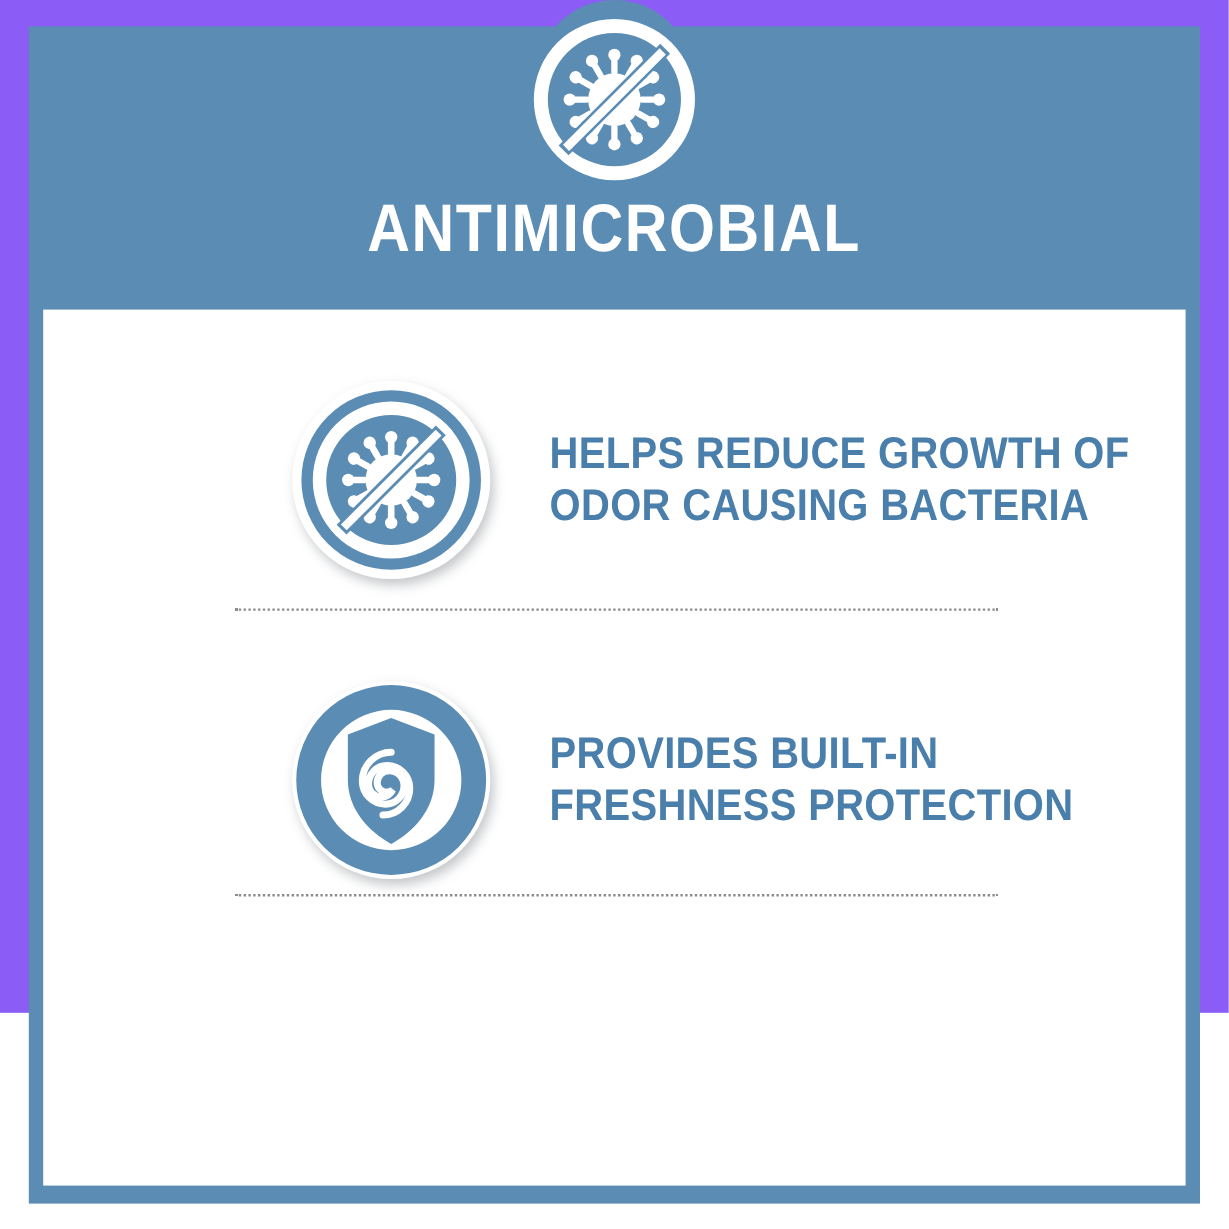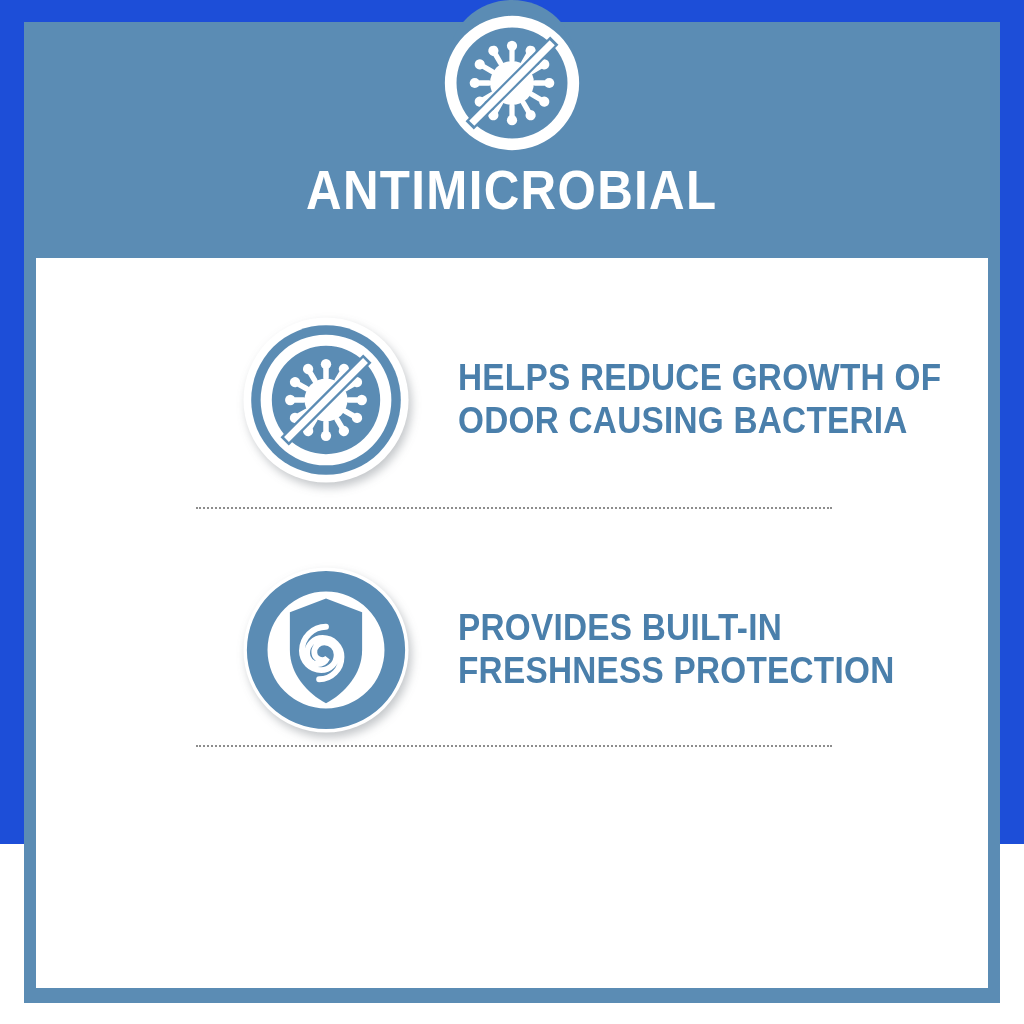--- a/index.html
+++ b/index.html
@@ -11,21 +11,21 @@
     width: 1024px;
     height: 1024px;
     font-family: "Liberation Sans", sans-serif;
     overflow: hidden;
   }
 
   #infographic {
     position: relative;
     width: 1024px;
     height: 844px;
-    background: #1d4ed8;
+    background: #8b5cf6;
   }
 
   
   .frame {
     position: absolute;
     left: 24px;
     top: 22px;
     width: 976px;
     height: 981px;
     background: #5b8cb4;

